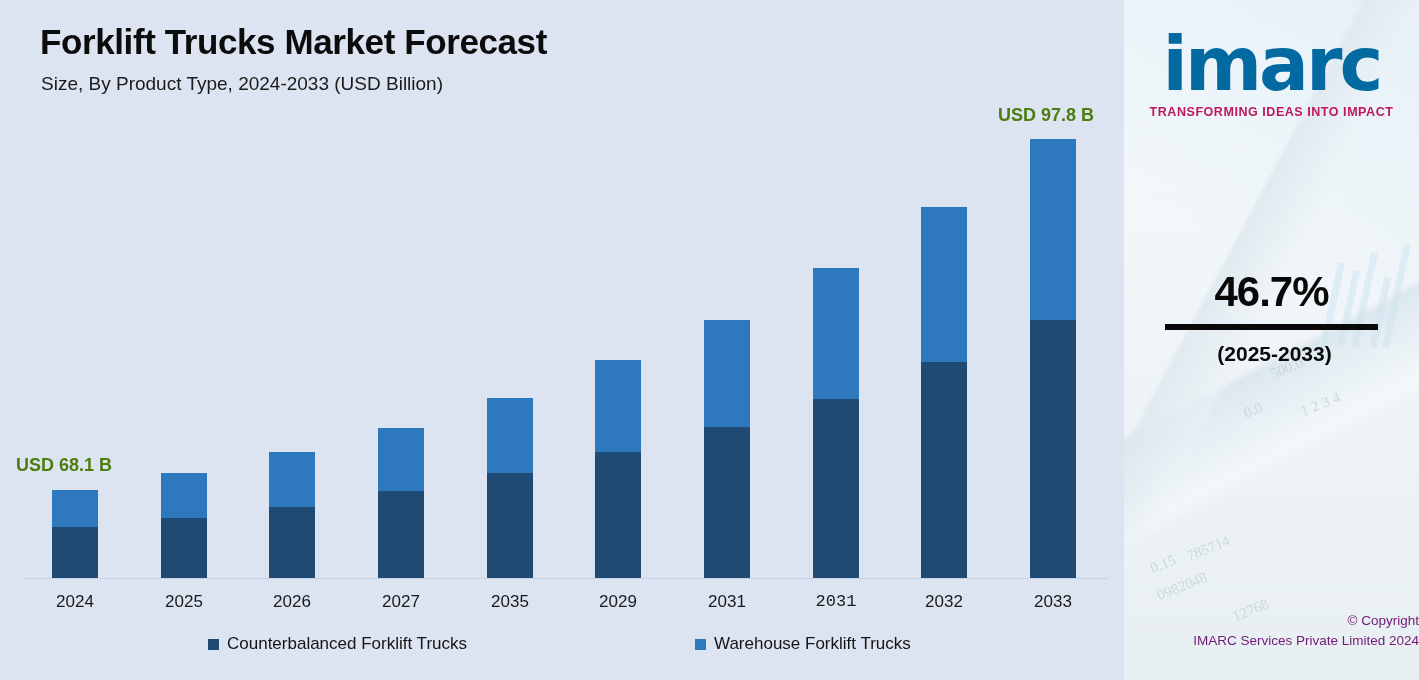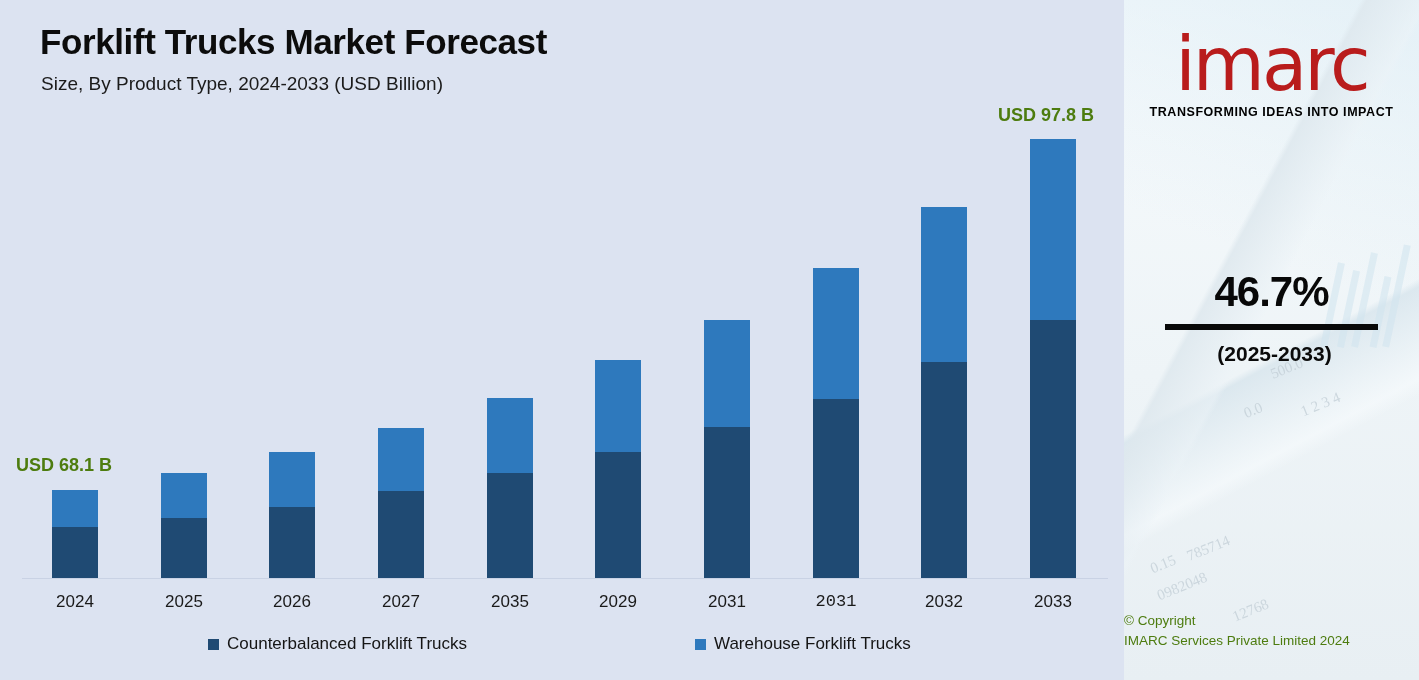--- a/index.html
+++ b/index.html
@@ -79,41 +79,41 @@
       linear-gradient(180deg,#f7fbfd 0%, #eef4f7 55%, #e8eff3 100%);
   }
   .wm-bar{position:absolute;background:#cfe4ef;opacity:.55;}
   .wm-text{
     position:absolute;color:#c2ced6;font-size:15px;
     font-family:"Liberation Serif", serif;opacity:.75;white-space:nowrap;
   }
 
   #logo-wrap{position:absolute;left:0;top:30px;width:295px;text-align:center;}
   #logo-mark{
-    font-size:74px;font-weight:normal;color:#b91c1c;
+    font-size:74px;font-weight:bold;color:#0369a1;
     letter-spacing:-3px;line-height:.92;
     font-family:"DejaVu Sans", sans-serif;
   }
   #logo-tagline{
-    margin-top:7px;font-size:12.5px;font-weight:bold;color:#000000;
+    margin-top:7px;font-size:12.5px;font-weight:bold;color:#be185d;
     letter-spacing:.55px;
   }
 
   #cagr-block{position:absolute;left:0;top:268px;width:295px;text-align:center;}
   #cagr-value{font-size:42px;font-weight:bold;color:#080808;letter-spacing:-1px;}
   #cagr-rule{
     width:213px;height:6px;background:#090909;
     margin:8px auto 12px auto;
   }
   #cagr-label{font-size:21px;font-weight:bold;color:#0a0a0a;line-height:1.42;}
   #cagr-period{font-size:21px;font-weight:bold;color:#0a0a0a;margin-left:6px;}
 
   #copyright{
-    position:absolute;left:0;bottom:29px;width:295px;text-align:left;
-    font-size:13.5px;color:#4d7c0f;line-height:1.5;
+    position:absolute;left:0;bottom:29px;width:295px;text-align:right;
+    font-size:13.5px;color:#701a75;line-height:1.5;
   }
 </style>
 </head>
 <body>
 
 <div id="root">
 
   <div id="chart-panel">
 
     <div id="page-title">Forklift Trucks Market Forecast</div>

